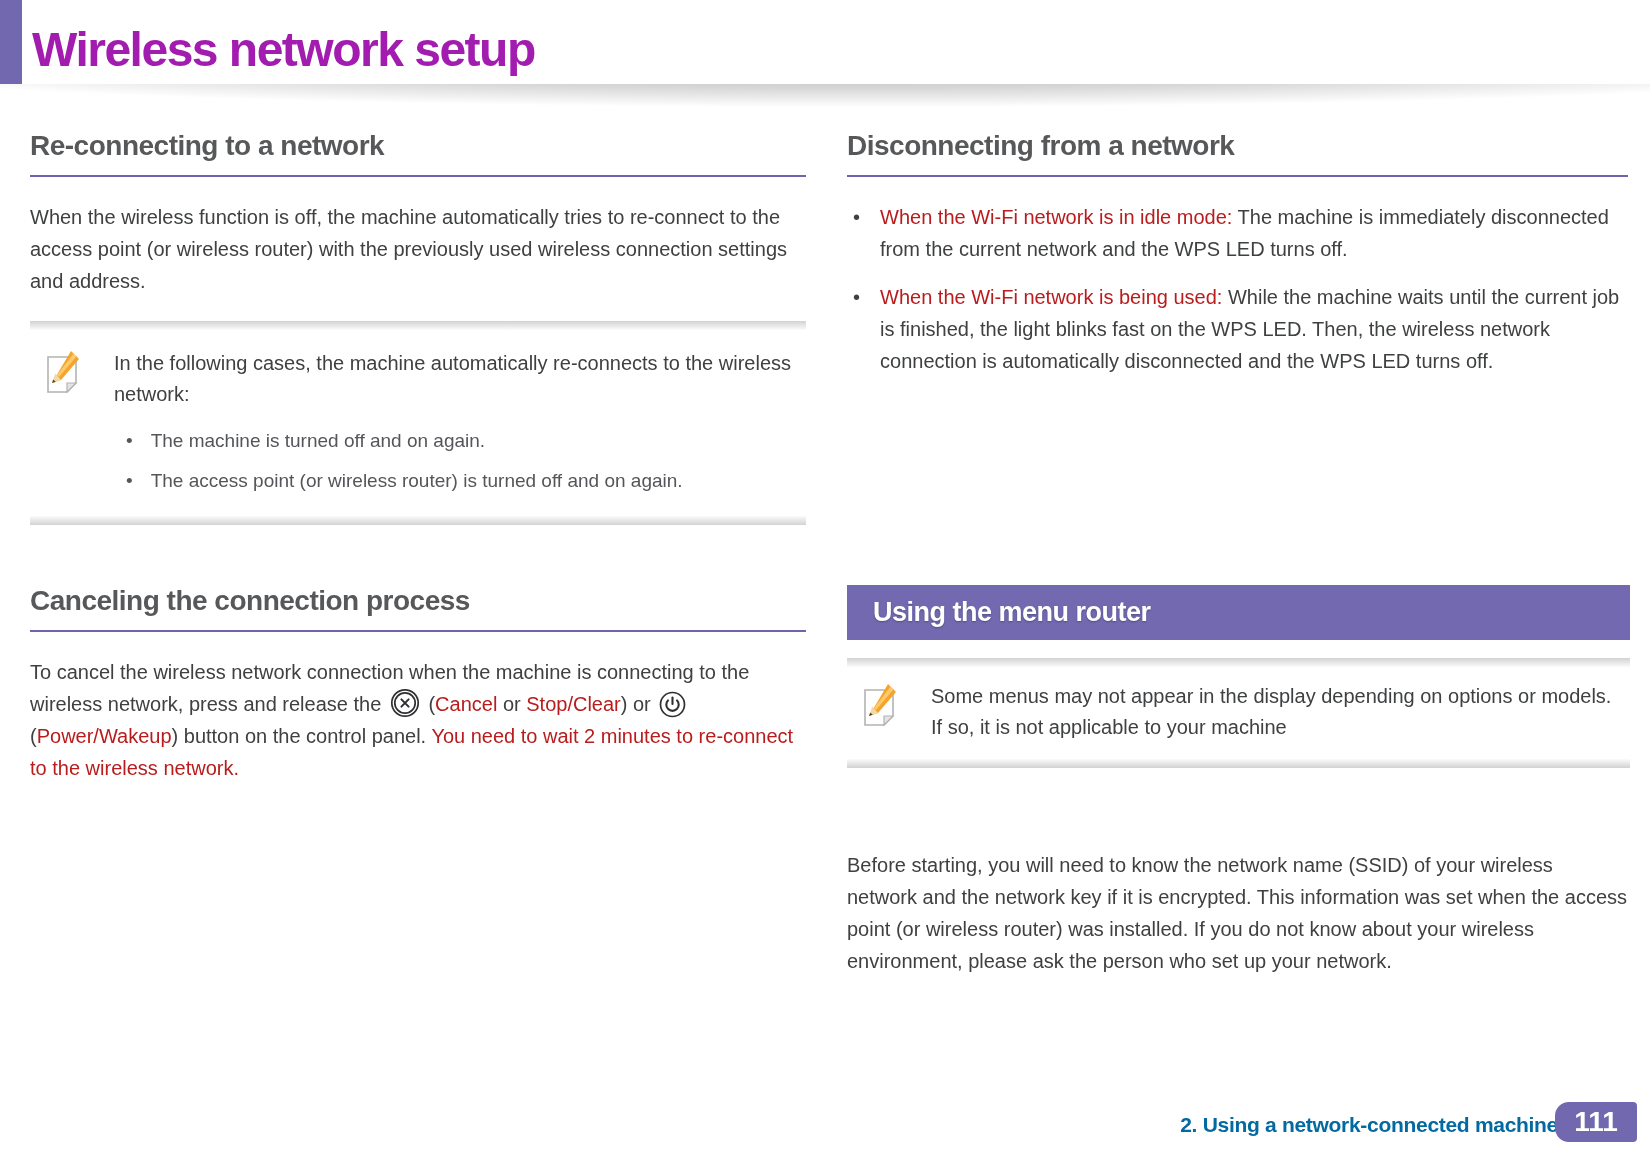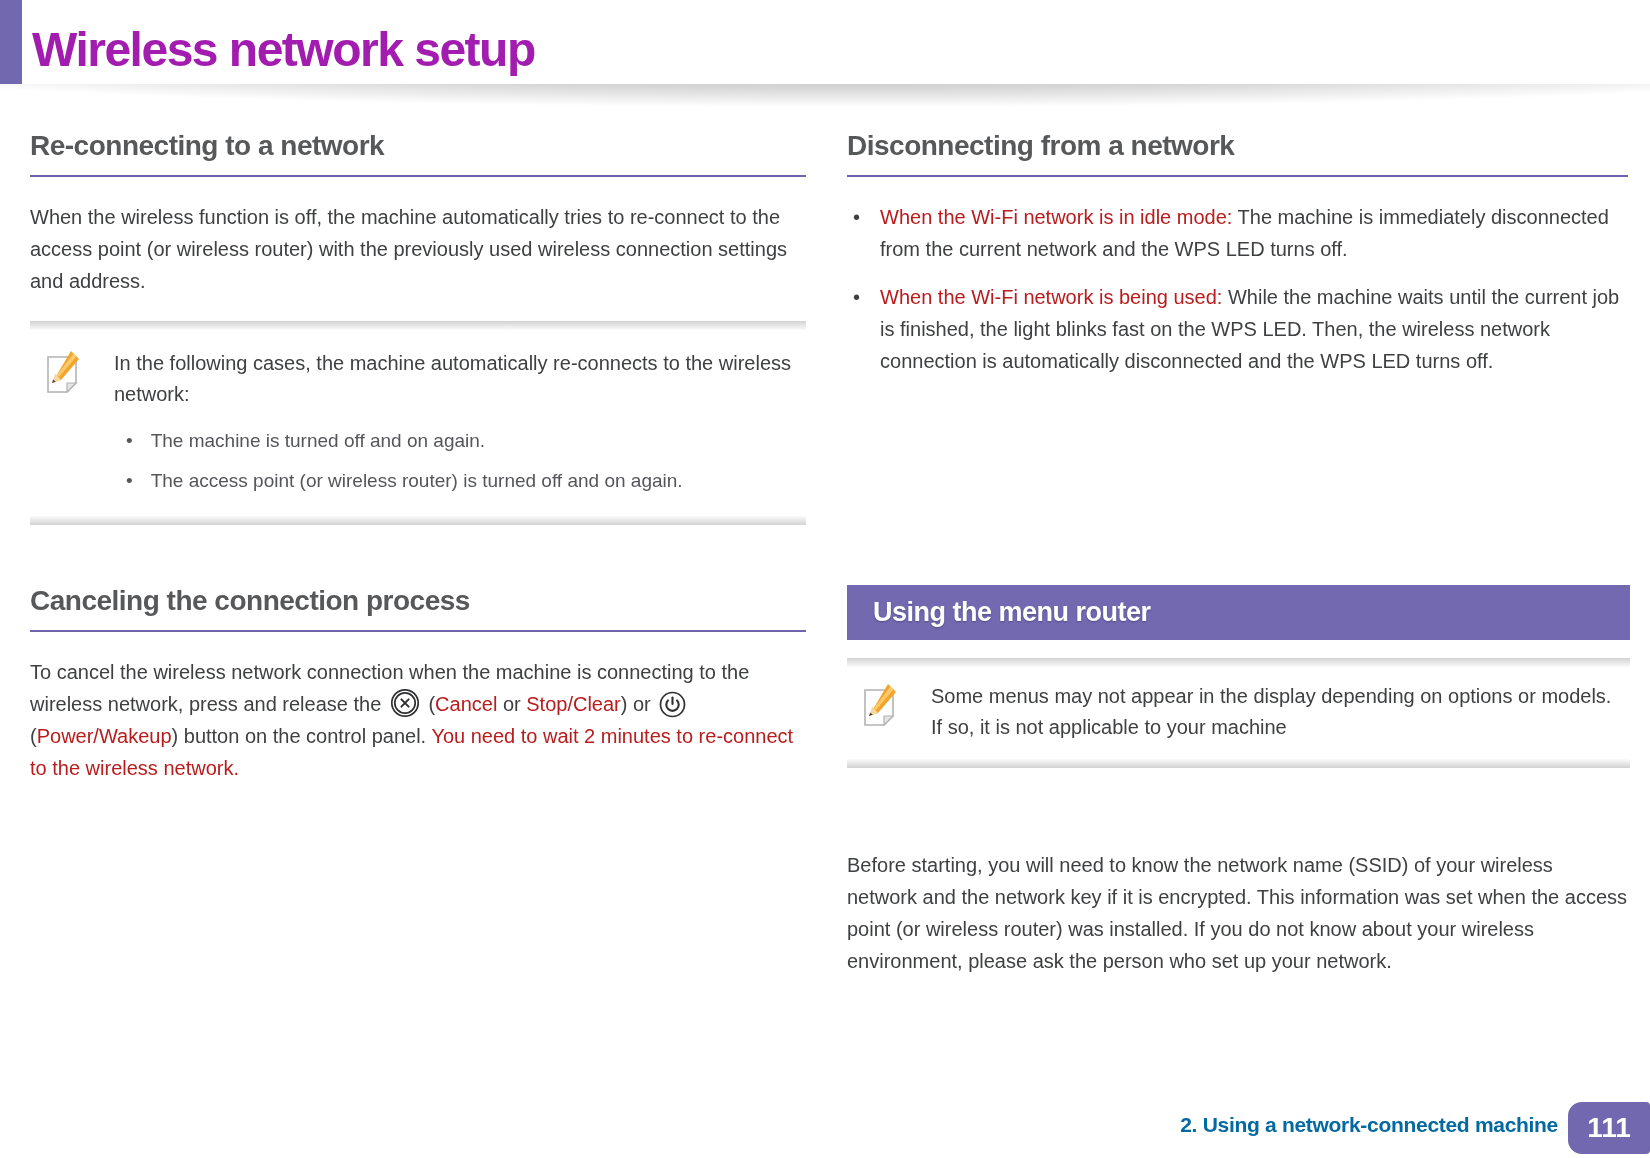--- a/index.html
+++ b/index.html
@@ -68,21 +68,21 @@
   .r-before{position:absolute;left:0;top:700px;width:781px;margin:0;}
   
   .ic{display:inline-block;vertical-align:-7px;margin:0 3px;line-height:0;}
   .ic svg{display:block;}
   
   .footer-chapter{
     position:absolute;top:1113px;right:92px;
     font-size:21px;font-weight:bold;color:#0369a1;letter-spacing:-0.3px;
   }
   .page-badge{
-    position:absolute;top:1102px;right:0;width:82px;height:52px;
+    position:absolute;top:1102px;right:13px;width:82px;height:40px;
     background:#7168af;border-radius:14px 4px 4px 14px;
     display:flex;align-items:center;justify-content:center;
     color:#ffffff;font-size:28px;font-weight:bold;
   }
 </style>
 </head>
 <body>
 
 <div class="page">
 

